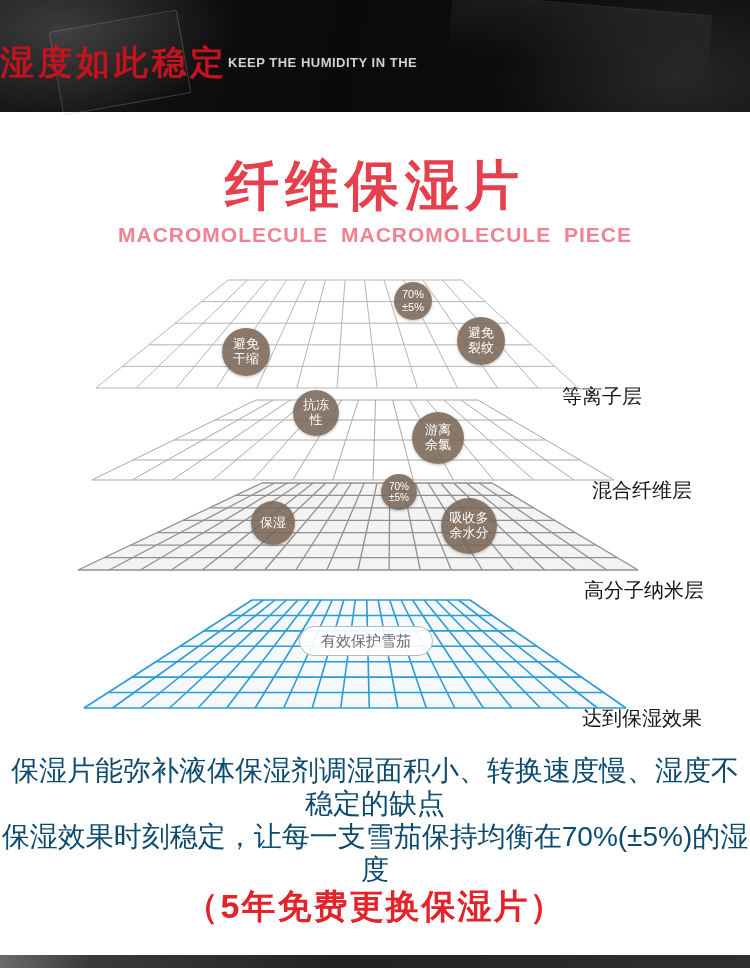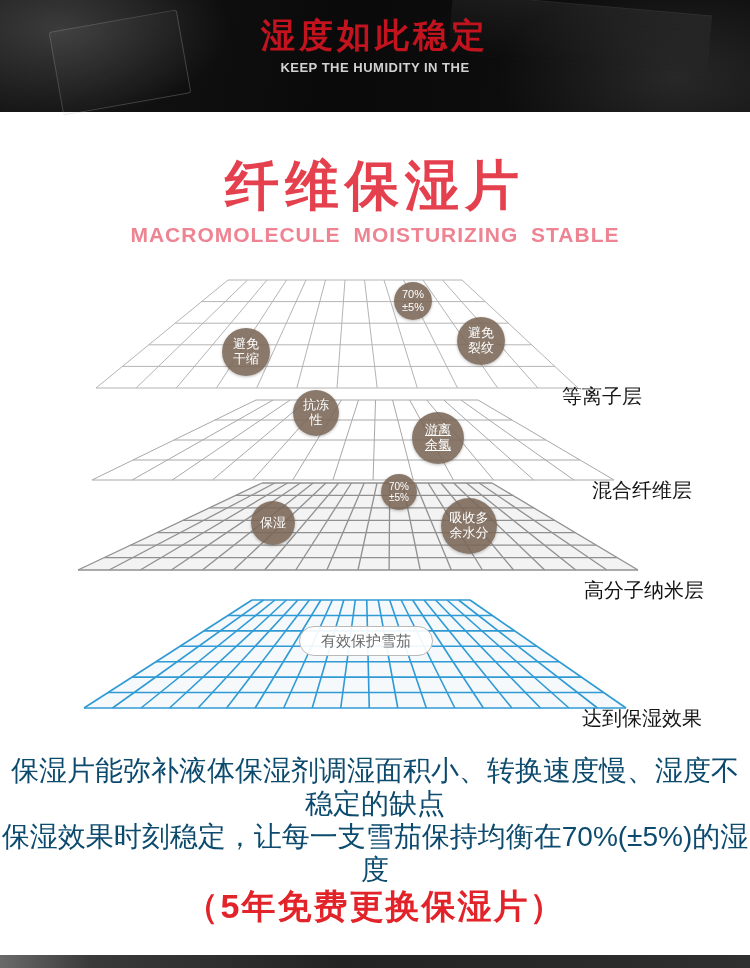--- a/index.html
+++ b/index.html
@@ -11,21 +11,21 @@
     background:#ffffff; overflow:hidden;
   }
 
   
   .header {
     position:absolute; top:0; left:0; width:750px; height:112px;
     background:
       radial-gradient(ellipse 260px 140px at 8% 25%, rgba(150,150,150,0.30), transparent 65%),
       radial-gradient(ellipse 300px 160px at 90% 70%, rgba(70,70,70,0.45), transparent 60%),
       linear-gradient(100deg, #161616 0%, #0a0a0a 45%, #101010 100%);
-    display:flex; flex-direction:column; align-items:center;
+    display:flex; flex-direction:row; align-items:center;
     padding-top:13px;
   }
   .header-box-shape {
     position:absolute; left:55px; top:20px; width:130px; height:85px;
     border:1px solid rgba(210,210,210,0.22); border-radius:3px;
     transform:rotate(-10deg);
     background:linear-gradient(160deg, rgba(120,120,120,0.12), rgba(0,0,0,0));
   }
   .header-box-shape2 {
     position:absolute; right:40px; top:4px; width:260px; height:60px;
@@ -113,21 +113,21 @@
   <header class="header">
     <div class="header-box-shape"></div>
     <div class="header-box-shape2"></div>
     <div class="header-title">湿度如此稳定</div>
     <div class="header-subtitle">
       <div>KEEP THE  HUMIDITY IN THE</div>
     </div>
   </header>
 
   <h1 class="section-title">纤维保湿片</h1>
-  <div class="section-subtitle">MACROMOLECULE  MOISTURIZING  STABLE</div>
+  <div class="section-subtitle">MACROMOLECULE  MACROMOLECULE  PIECE</div>
 
   <svg class="grid-svg" viewBox="0 0 750 968">
       <g>
         <line x1="228" y1="280" x2="96" y2="388" stroke="#b4b4b4" stroke-width="1"></line>
         <line x1="247.5" y1="280" x2="136.16666666666666" y2="388" stroke="#b4b4b4" stroke-width="1"></line>
         <line x1="267" y1="280" x2="176.33333333333331" y2="388" stroke="#b4b4b4" stroke-width="1"></line>
         <line x1="286.5" y1="280" x2="216.5" y2="388" stroke="#b4b4b4" stroke-width="1"></line>
         <line x1="306" y1="280" x2="256.66666666666663" y2="388" stroke="#b4b4b4" stroke-width="1"></line>
         <line x1="325.5" y1="280" x2="296.83333333333337" y2="388" stroke="#b4b4b4" stroke-width="1"></line>
         <line x1="345" y1="280" x2="337" y2="388" stroke="#b4b4b4" stroke-width="1"></line>
@@ -233,21 +233,21 @@
       <div class="layer-label" style="left: 582px; top: 705px;">达到保湿效果</div>
       <div class="layer-label" style="left: 584px; top: 577px;">高分子纳米层</div>
       <div class="badge badge-circle" style="left: 394px; top: 282px; width: 38px; height: 38px; font-size: 11px;">70%
 ±5%</div>
       <div class="badge badge-circle" style="left: 222px; top: 328px; width: 48px; height: 48px; font-size: 13px;">避免
 干缩</div>
       <div class="badge badge-circle" style="left: 457px; top: 317px; width: 48px; height: 48px; font-size: 13px;">避免
 裂纹</div>
       <div class="badge badge-circle" style="left: 293px; top: 390px; width: 46px; height: 46px; font-size: 13px;">抗冻
 性</div>
-      <div class="badge badge-circle" style="left: 412px; top: 412px; width: 52px; height: 52px; font-size: 13px; text-decoration: underline;">游离
+      <div class="badge badge-circle" style="left: 412px; top: 412px; width: 52px; height: 52px; font-size: 13px;">游离
 余氯</div>
       <div class="badge badge-circle" style="left: 381px; top: 474px; width: 36px; height: 36px; font-size: 10px;">70%
 ±5%</div>
       <div class="badge badge-circle" style="left: 251px; top: 501px; width: 44px; height: 44px; font-size: 13px;">保湿</div>
       <div class="badge badge-circle" style="left: 441px; top: 498px; width: 56px; height: 56px; font-size: 13px;">吸收多
 余水分</div>
       <div class="badge badge-pill" style="left: 299px; top: 600px; width: 134px; height: 30px; font-size: 15px;">有效保护雪茄</div>
     </div>
 
   <div class="paragraph">

